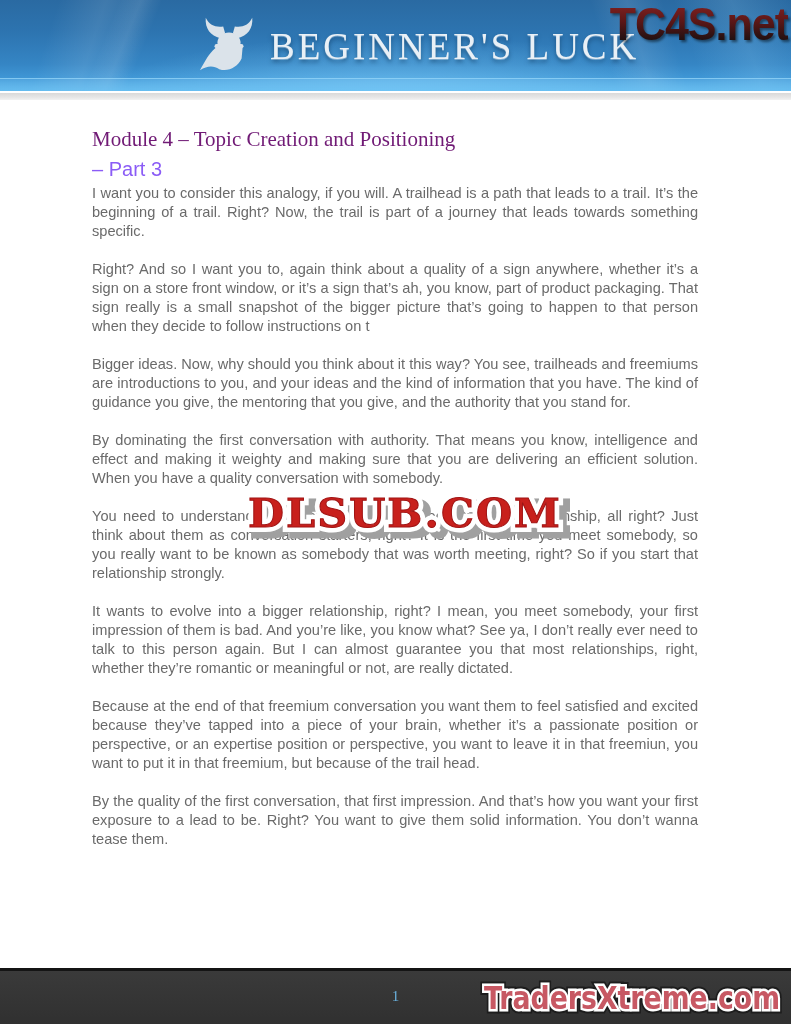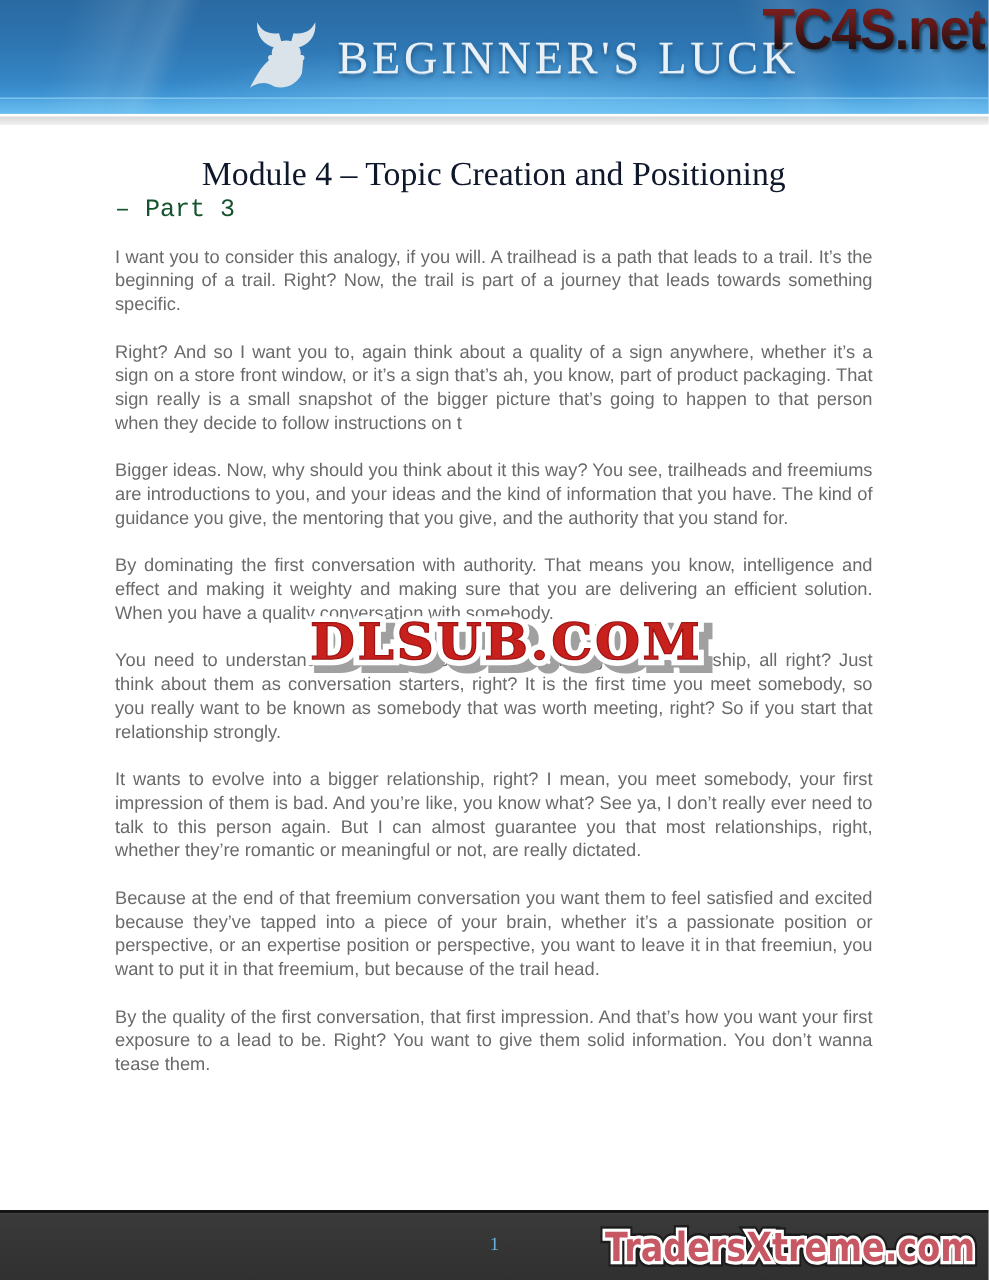--- a/index.html
+++ b/index.html
@@ -86,34 +86,33 @@
   }
 
   
   .content {
     position: relative;
     padding: 24px 93px 0 92px;
   }
   .doc-title {
     font-family: "Liberation Serif", serif;
     font-weight: 400;
-    font-size: 27px;
+    font-size: 21px;
     line-height: 30px;
-    color: #0f172a;
-    text-align: center;
+    color: #701a75;
   }
   .doc-subtitle {
-    font-family: Liberation Mono, monospace;
+    font-family: Liberation Sans, sans-serif;
     font-weight: 400;
     font-size: 20px;
     line-height: 22px;
     margin-top: 4px;
-    color: #14532d;
-  }
-  .paragraphs { margin-top: 17px; }
+    color: #8b5cf6;
+  }
+  .paragraphs { margin-top: 4px; }
   .paragraphs p {
     font-size: 14.6px;
     line-height: 19px;
     color: #6a6a6a;
     text-align: justify;
     margin-bottom: 19px;
   }
 
   
   .watermark {

